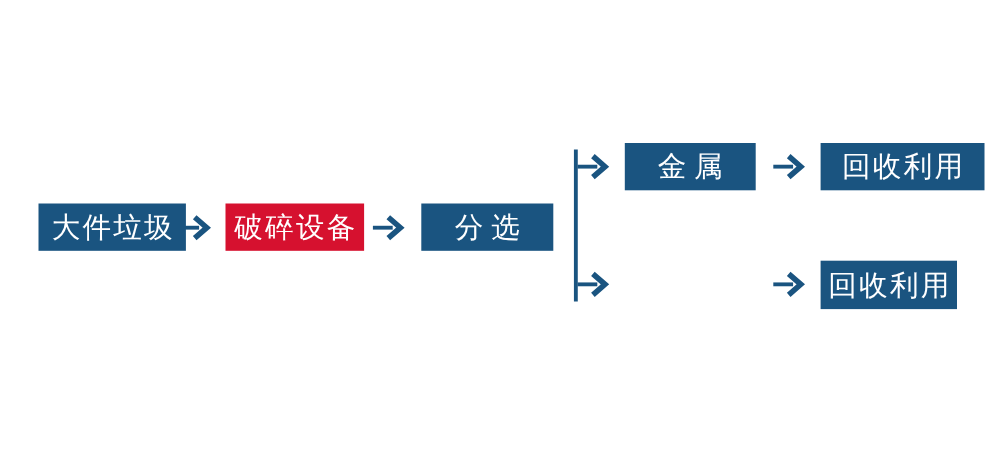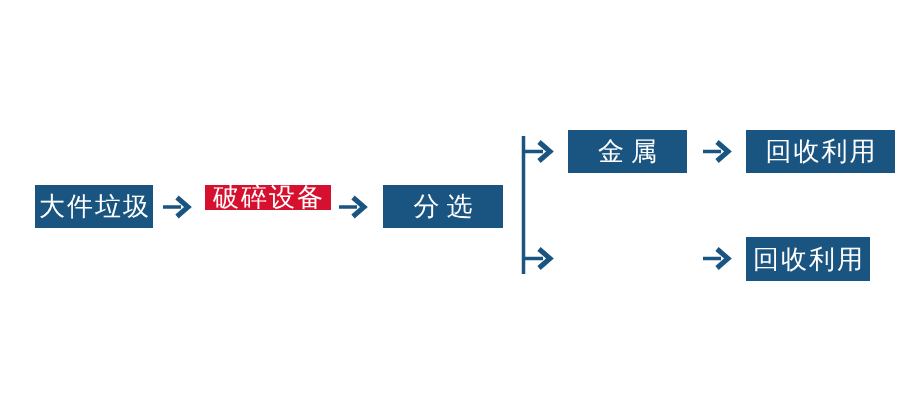--- a/index.html
+++ b/index.html
@@ -21,22 +21,22 @@
     letter-spacing: 2px;
     text-indent: 2px;
     white-space: nowrap;
     box-sizing: border-box;
   }
   .node.blue { background: var(--node-blue, #1A5480); }
   .node.red  { background: var(--node-red, #D6112F); }
   .node.wide { letter-spacing: 7px; text-indent: 7px; }
 
   
-  .n-bulky     { left: 35px;  top: 185px; width: 118px; height: 43px; }
-  .n-crush     { left: 205px; top: 185px; width: 126px; height: 25px; }
+  .n-bulky     { left: 35px;  top: 185px; width: 134px; height: 43px; }
+  .n-crush     { left: 205px; top: 185px; width: 126px; height: 43px; }
   .n-sort      { left: 383px; top: 185px; width: 120px; height: 43px; }
   .n-metal     { left: 568px; top: 130px; width: 119px; height: 43px; }
   .n-recycle   { left: 746px; top: 130px; width: 149px; height: 43px; }
   .n-wood      { left: 568px; top: 237px; width: 119px; height: 44px; }
   .n-fuel      { left: 746px; top: 237px; width: 124px; height: 44px; }
 
   .overlay {
     position: absolute;
     left: 0; top: 0;
     width: 900px; height: 411px;

